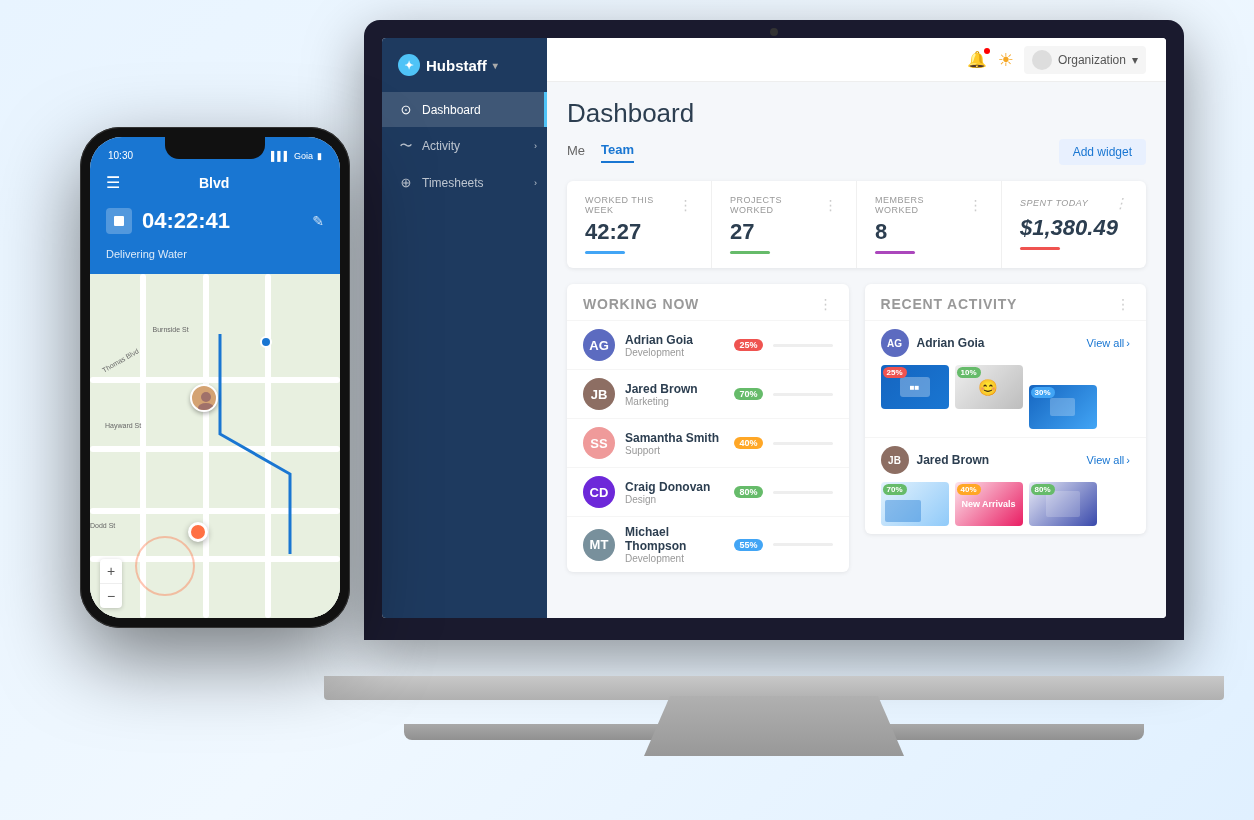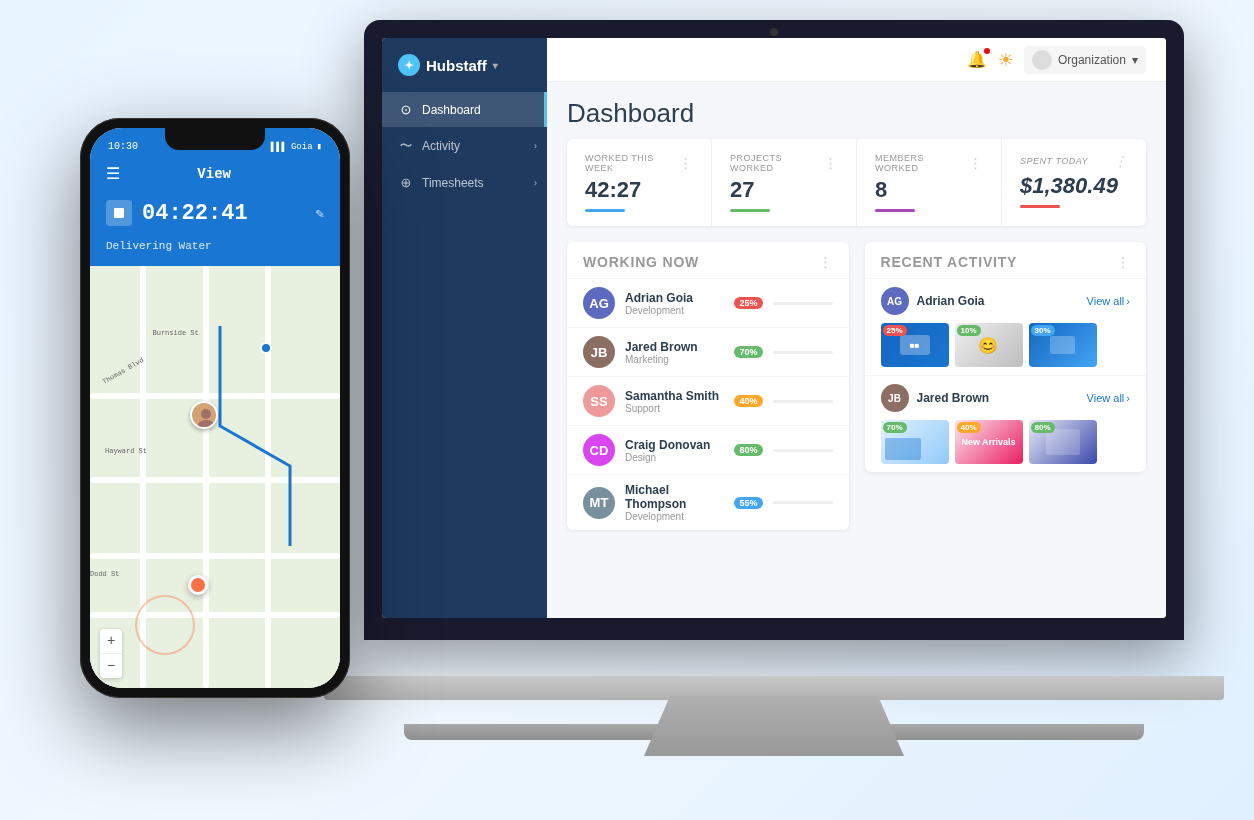--- a/index.html
+++ b/index.html
@@ -375,25 +375,24 @@
       color: #fff;
       padding: 1px 4px;
       border-radius: 6px;
       font-weight: 700;
     }
 
     
     .phone-container {
       position: absolute;
       left: 80px;
-      top: 118px;
+      top: 127px;
       width: 270px;
-      height: 580px;
+      height: 501px;
       z-index: 10;
-      font-family: Liberation Mono, monospace;
     }
     .phone-bezel {
       width: 100%;
       height: 100%;
       background: #111;
       border-radius: 40px;
       padding: 10px;
       box-shadow: 0 30px 80px rgba(0,0,0,0.5), inset 0 0 0 1px #333;
       position: relative;
     }
@@ -567,21 +566,21 @@
         <span>10:30</span>
         <div class="phone-status-icons">
           <span style="font-size:9px;">▌▌▌</span>
           <span style="font-size:9px;">Goia</span>
           <span style="font-size:9px;">▮</span>
         </div>
       </div>
 
       <div class="phone-header">
         <span class="phone-menu-icon">☰</span>
-        <span class="phone-header-title">View</span>
+        <span class="phone-header-title">Blvd</span>
         <span style="width:16px;"></span>
       </div>
 
       <div class="phone-timer-section">
         <div class="phone-stop-btn">
           <div class="phone-stop-square"></div>
         </div>
         <span class="phone-time">04:22:41</span>
         <span class="phone-edit-icon">✎</span>
       </div>
@@ -670,20 +669,25 @@
             <div class="org-selector">
               <div class="org-avatar"></div>
               <span>Organization</span>
               <span>▾</span>
             </div>
           </div>
         </div>
 
         <div class="dashboard-body">
           <h1 class="dashboard-title">Dashboard</h1>
+          <div class="tabs">
+            <span class="tab">Me</span>
+            <span class="tab active">Team</span>
+            <button class="add-widget-btn">Add widget</button>
+          </div>
 
           <div class="stats-row">
             <div class="stat-card">
               <div class="stat-label">
                 <span>WORKED THIS WEEK</span>
                 <span class="stat-dots">⋮</span>
               </div>
               <div class="stat-value">42:27</div>
               <div class="stat-bar" style="background:#42a5f5;"></div>
             </div>
@@ -743,21 +747,21 @@
                 <div class="team-member">
                   <div class="member-avatar" style="background:#ef9a9a;">SS</div>
                   <div class="member-info">
                     <div class="member-name">Samantha Smith</div>
                     <div class="member-role">Support</div>
                   </div>
                   <span class="member-badge" style="background:#ffa726;">40%</span>
                   <div class="member-bar-bg"></div>
                 </div>
                 <div class="team-member">
-                  <div class="member-avatar" style="background:#d946ef;">CD</div>
+                  <div class="member-avatar" style="background:#6d28d9;">CD</div>
                   <div class="member-info">
                     <div class="member-name">Craig Donovan</div>
                     <div class="member-role">Design</div>
                   </div>
                   <span class="member-badge" style="background:#66bb6a;">80%</span>
                   <div class="member-bar-bg"></div>
                 </div>
                 <div class="team-member">
                   <div class="member-avatar" style="background:#78909c;">MT</div>
                   <div class="member-info">
@@ -794,21 +798,21 @@
                         </div>
                       </div>
                       <span class="thumb-badge" style="background:#ef5350;">25%</span>
                     </div>
                     <div class="thumb" style="background:linear-gradient(135deg,#eeeeee,#bdbdbd);">
                       <div style="width:100%;height:100%;display:flex;align-items:center;justify-content:center;">
                         <span style="font-size:16px;">😊</span>
                       </div>
                       <span class="thumb-badge" style="background:#66bb6a;">10%</span>
                     </div>
-                    <div class="thumb" style="background:linear-gradient(135deg,#1565c0,#42a5f5);">
+                    <div class="thumb" style="background:linear-gradient(135deg,#1565c0,#42a5f5);margin-top:20px;">
                       <div style="width:100%;height:100%;display:flex;align-items:center;justify-content:center;">
                         <div style="width:25px;height:18px;background:rgba(255,255,255,0.25);border-radius:2px;"></div>
                       </div>
                       <span class="thumb-badge" style="background:#42a5f5;">30%</span>
                     </div>
                   </div>
                 </div>
 
                 <div class="activity-person">
                   <div class="activity-person-header">

